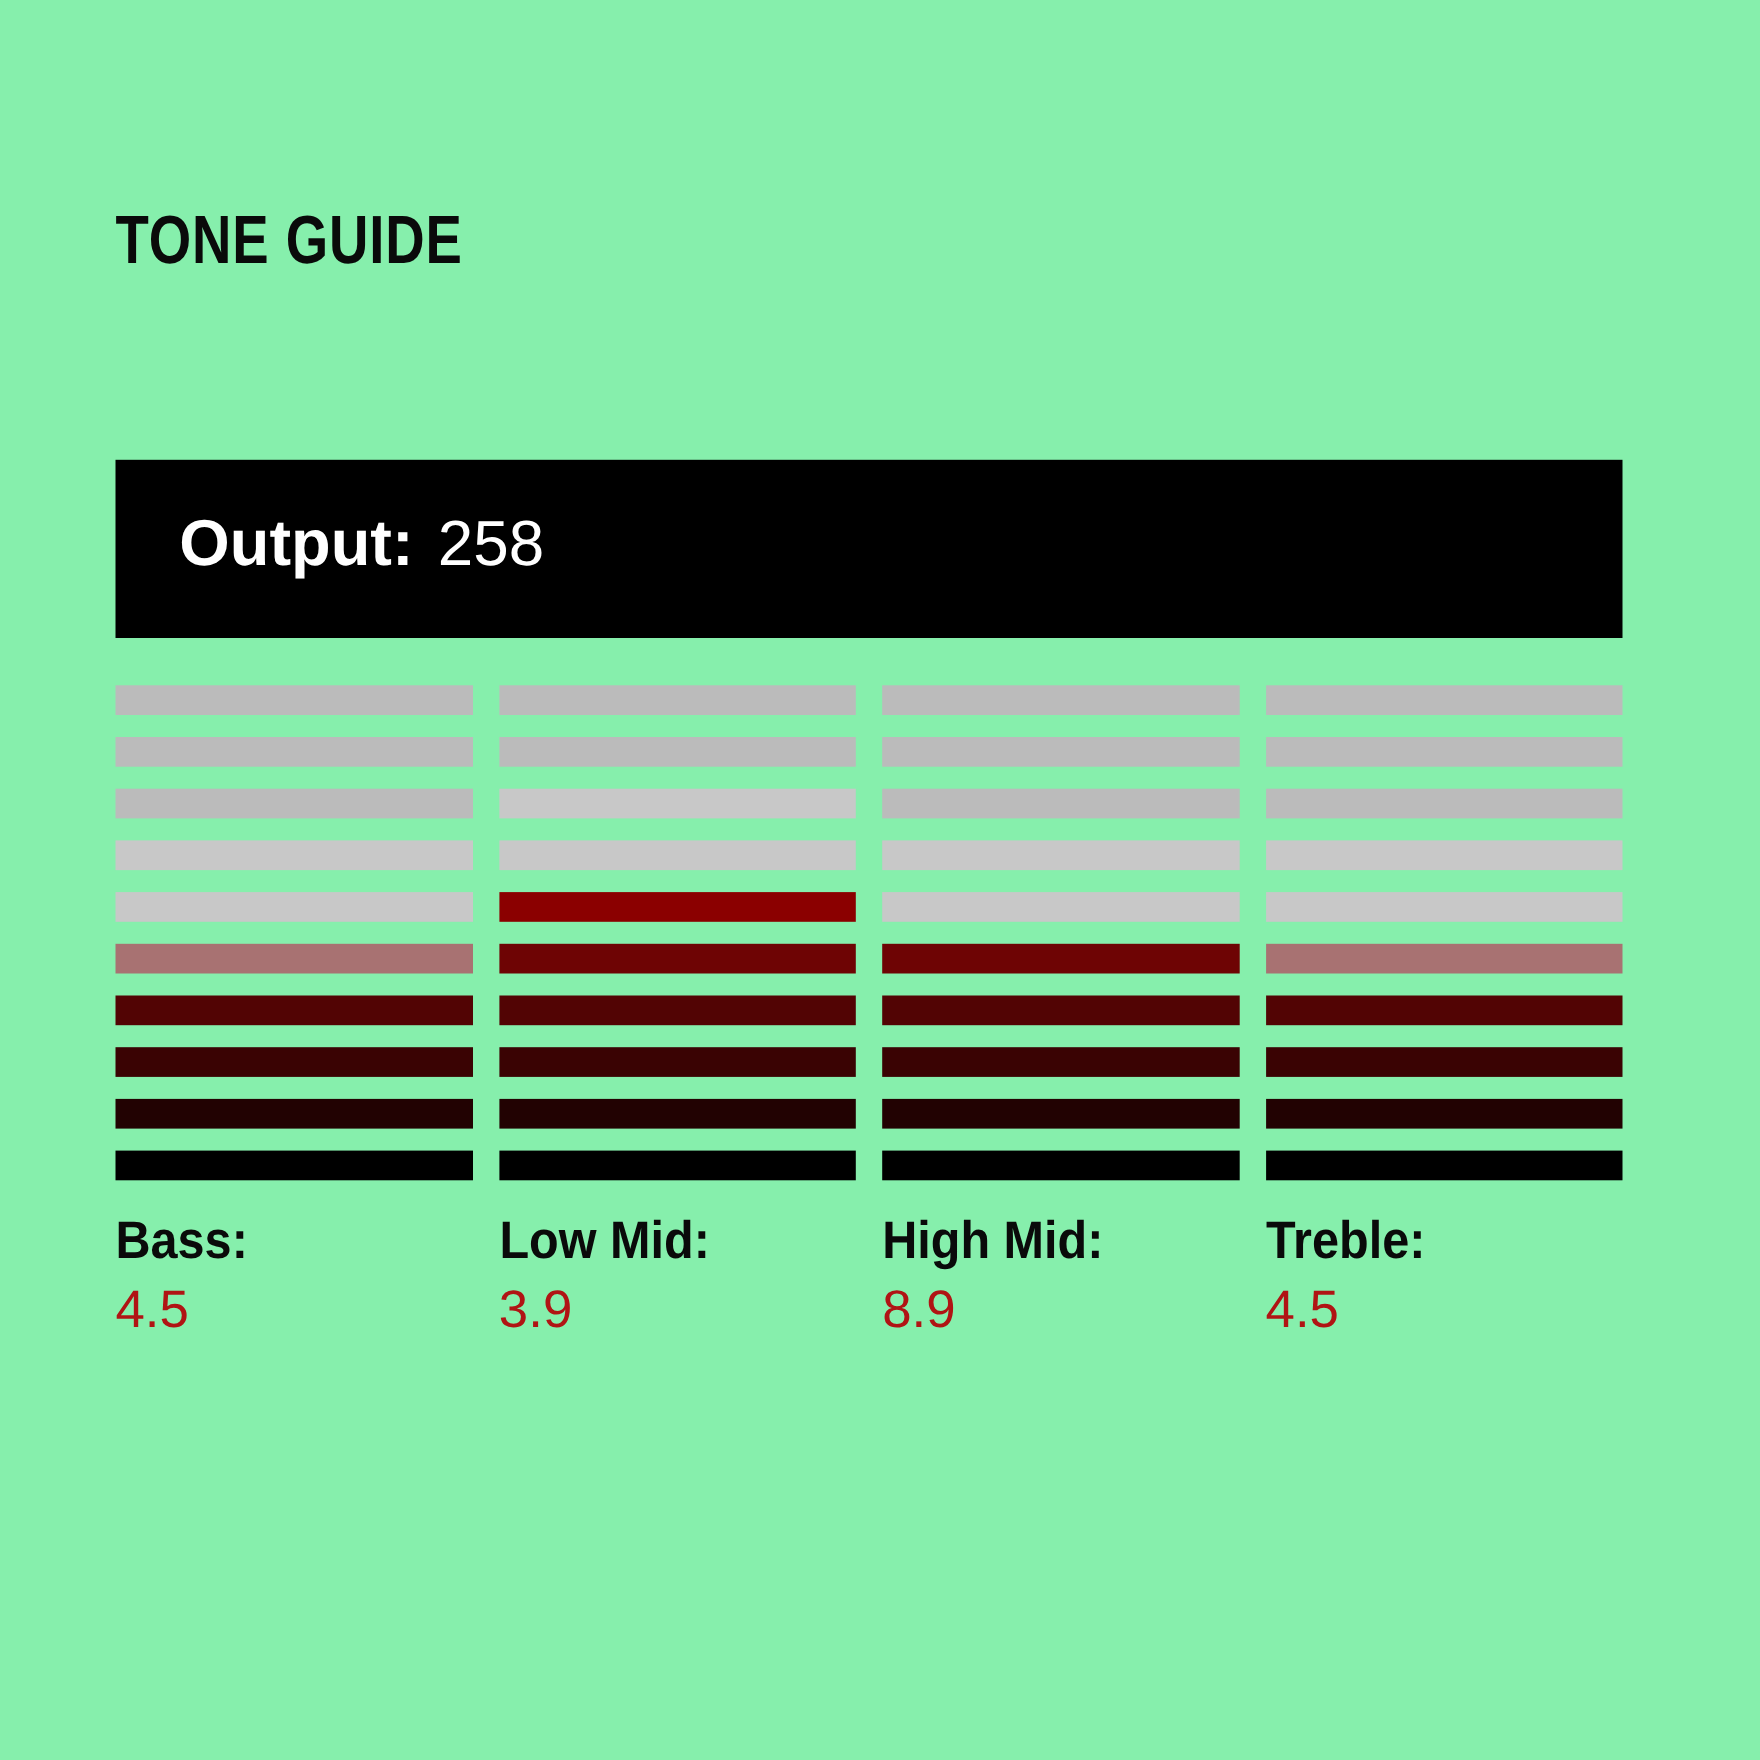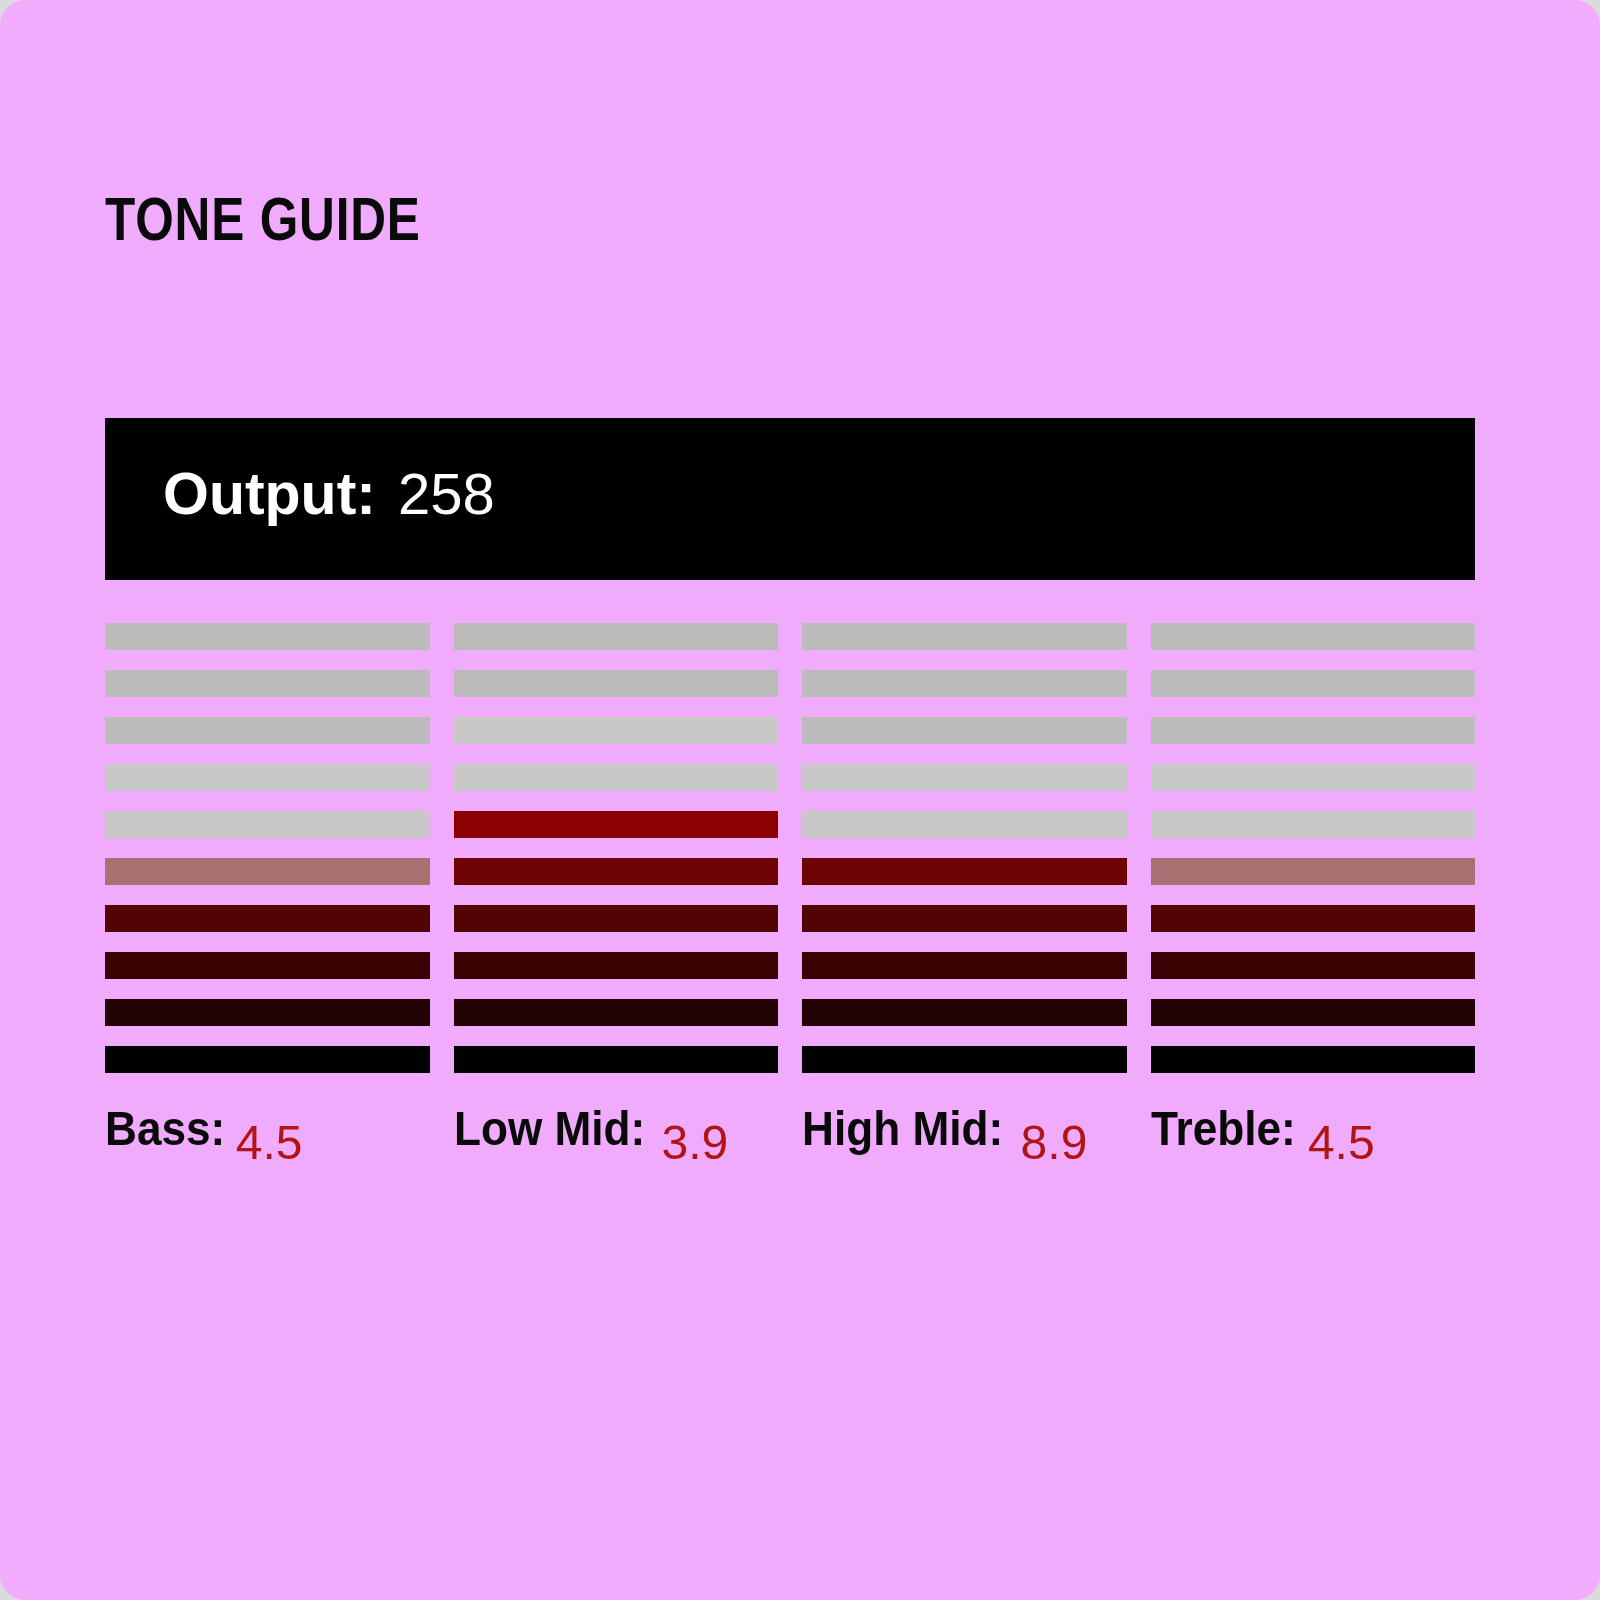--- a/index.html
+++ b/index.html
@@ -10,22 +10,21 @@
     width: 1600px;
     height: 1600px;
     background: #d9dcdc;
     font-family: "Liberation Sans", sans-serif;
     overflow: hidden;
   }
   #root {
     position: relative;
     width: 1600px;
     height: 1600px;
-    background: #f0abfc;
-    border-radius: 25px;
+    background: #86efac;
   }
 
   
   #page-title {
     position: absolute;
     left: 105px;
     top: 184px;
     font-family: "Liberation Sans", sans-serif;
     font-weight: 700;
     font-size: 62px;
@@ -95,38 +94,39 @@
     position: absolute;
     left: 105px;
     top: 1100px;
     width: 1370px;
     display: flex;
     gap: 24px;
   }
   .label-column {
     flex: 1 1 0;
     display: flex;
+    flex-direction: column;
   }
   .band-name {
     font-family: "Liberation Sans", sans-serif;
     font-weight: 700;
     font-size: 48px;
     line-height: 58px;
     color: #0a0a0a;
     transform: scaleX(0.92);
     transform-origin: left top;
     white-space: nowrap;
   }
   .band-value {
     font-family: "Liberation Sans", sans-serif;
     font-weight: 400;
     font-size: 48px;
     line-height: 58px;
     color: #b01414;
-    margin-top: 14px;
+    margin-top: 4px;
     white-space: nowrap;
   }
 </style>
 </head>
 <body>
 
 <div id="root">
 
   <div id="page-title">TONE GUIDE</div>
 

